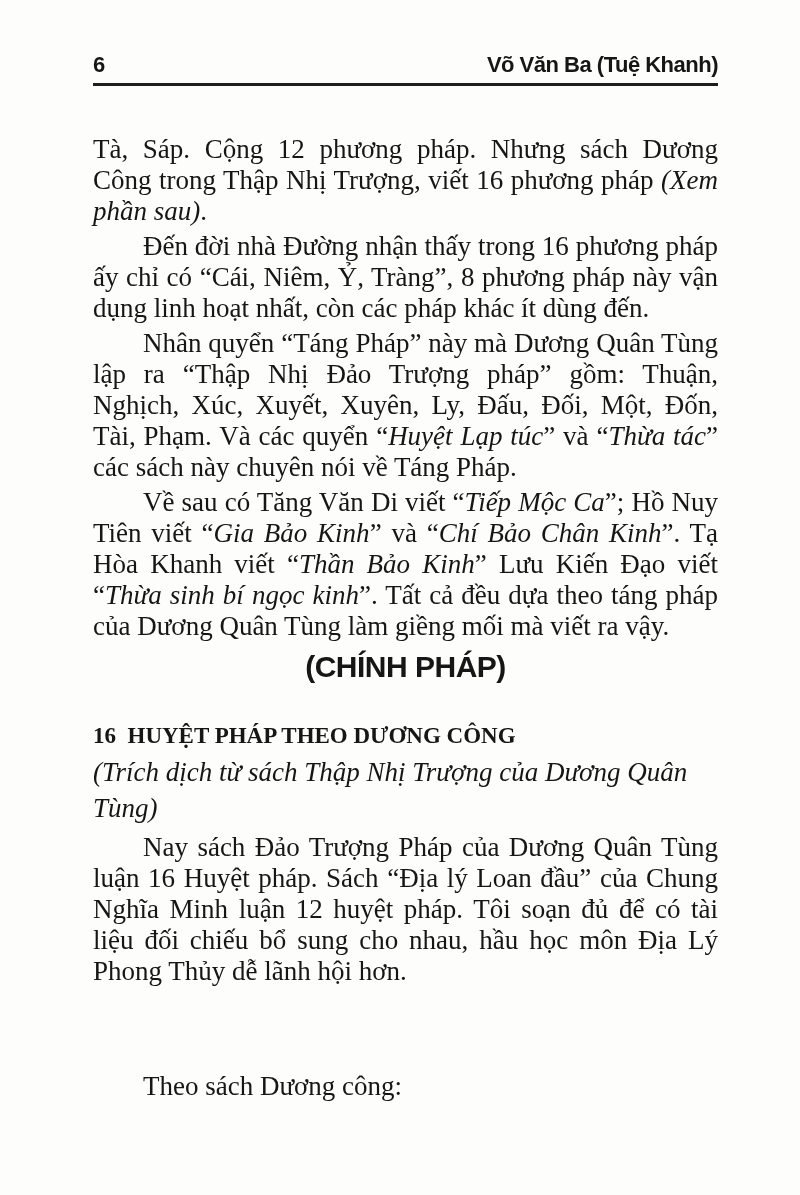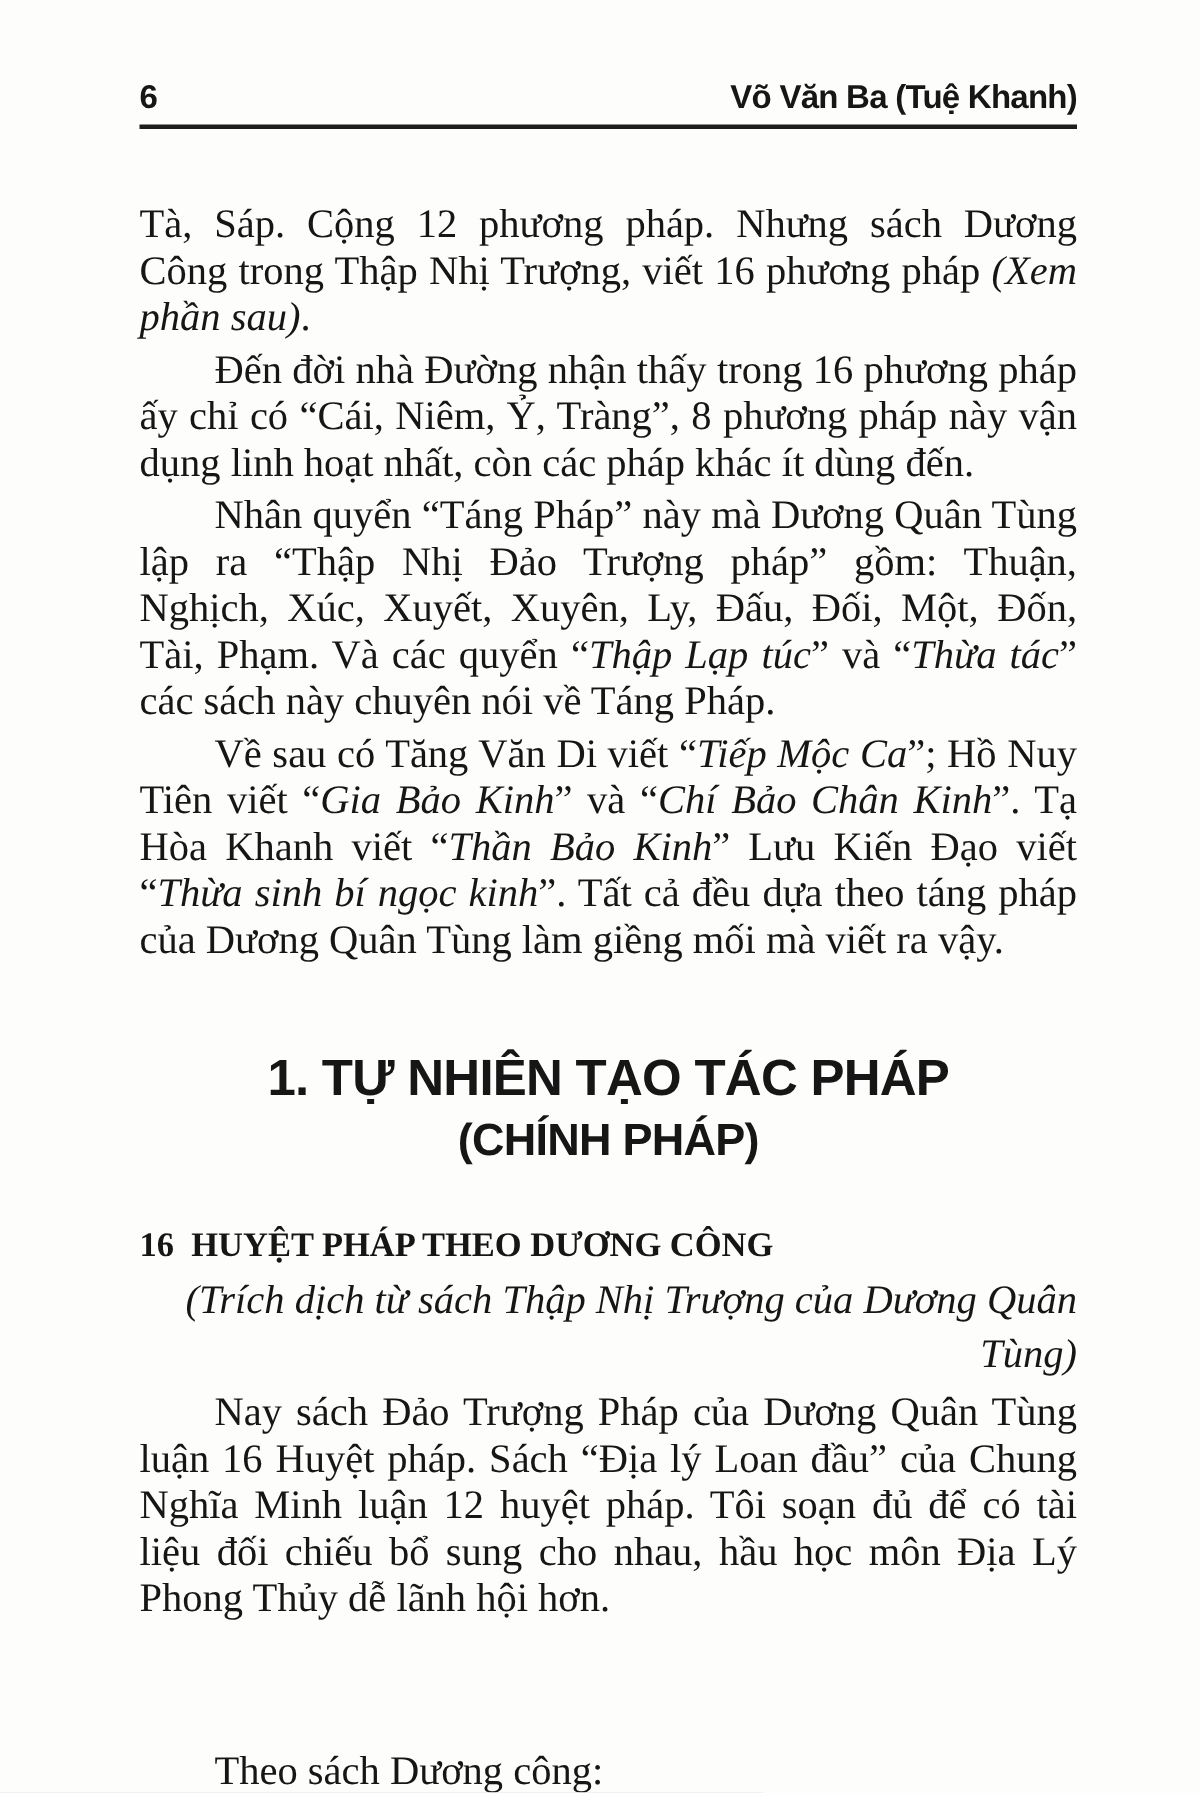--- a/index.html
+++ b/index.html
@@ -66,21 +66,21 @@
   }
   .subsection-title{
     margin-top:30px;
     text-align:left;
     font-weight:bold;
     font-size:23px;
     line-height:36px;
     white-space:pre-wrap;
   }
   .source-note{
-    text-align:right;
+    text-align:left;
     font-style:italic;
     font-size:27px;
     line-height:36px;
   }
   .mid-block{
     margin-top:6px;
   }
   
   .list-block{
     margin-top:4px;
@@ -98,25 +98,24 @@
 
     <div class="page-header">
       <span>6</span>
       <span>Võ Văn Ba (Tuệ Khanh)</span>
     </div>
     <div class="header-rule"></div>
 
     <div class="body-block">
       <p><span>Tà, Sáp. Cộng 12 phương pháp. Nhưng sách Dương Công trong Thập Nhị Trượng, viết 16 phương pháp </span><em>(Xem phần sau)</em><span>.</span></p>
       <p class="indent"><span>Đến đời nhà Đường nhận thấy trong 16 phương pháp ấy chỉ có “Cái, Niêm, Ỷ, Tràng”, 8 phương pháp này vận dụng linh hoạt nhất, còn các pháp khác ít dùng đến.</span></p>
-      <p class="indent"><span>Nhân quyển “Táng Pháp” này mà Dương Quân Tùng lập ra “Thập Nhị Đảo Trượng pháp” gồm: Thuận, Nghịch, Xúc, Xuyết, Xuyên, Ly, Đấu, Đối, Một, Đốn, Tài, Phạm. Và các quyển “</span><em>Thập Lạp túc</em><span>” và “</span><em>Thừa tác</em><span>” các sách này chuyên nói về Táng Pháp.</span></p>
+      <p class="indent"><span>Nhân quyển “Táng Pháp” này mà Dương Quân Tùng lập ra “Thập Nhị Đảo Trượng pháp” gồm: Thuận, Nghịch, Xúc, Xuyết, Xuyên, Ly, Đấu, Đối, Một, Đốn, Tài, Phạm. Và các quyển “</span><em>Huyệt Lạp túc</em><span>” và “</span><em>Thừa tác</em><span>” các sách này chuyên nói về Táng Pháp.</span></p>
       <p class="indent"><span>Về sau có Tăng Văn Di viết “</span><em>Tiếp Mộc Ca</em><span>”; Hồ Nuy Tiên viết “</span><em>Gia Bảo Kinh</em><span>”  và “</span><em>Chí Bảo Chân Kinh</em><span>”. Tạ Hòa Khanh viết “</span><em>Thần Bảo Kinh</em><span>” Lưu Kiến Đạo viết “</span><em>Thừa sinh bí ngọc kinh</em><span>”. Tất cả đều dựa theo táng pháp của Dương Quân Tùng làm giềng mối mà viết ra vậy.</span></p>
     </div>
 
-    <div class="section-title">1. TỰ NHIÊN TẠO TÁC PHÁP</div>
     <div class="section-subtitle">(CHÍNH PHÁP)</div>
 
     <div class="subsection-title">16  HUYỆT PHÁP THEO DƯƠNG CÔNG</div>
     <div class="source-note">(Trích dịch từ sách Thập Nhị Trượng của Dương Quân Tùng)</div>
 
     <div class="body-block mid-block">
       <p class="indent"><span>Nay sách Đảo Trượng Pháp của Dương Quân Tùng luận 16 Huyệt pháp. Sách “Địa lý Loan đầu” của Chung Nghĩa Minh luận 12 huyệt pháp. Tôi soạn đủ để có tài liệu đối chiếu bổ sung cho nhau, hầu học môn Địa Lý Phong Thủy dễ lãnh hội hơn.</span></p>
     </div>
 
     <div class="list-block">

